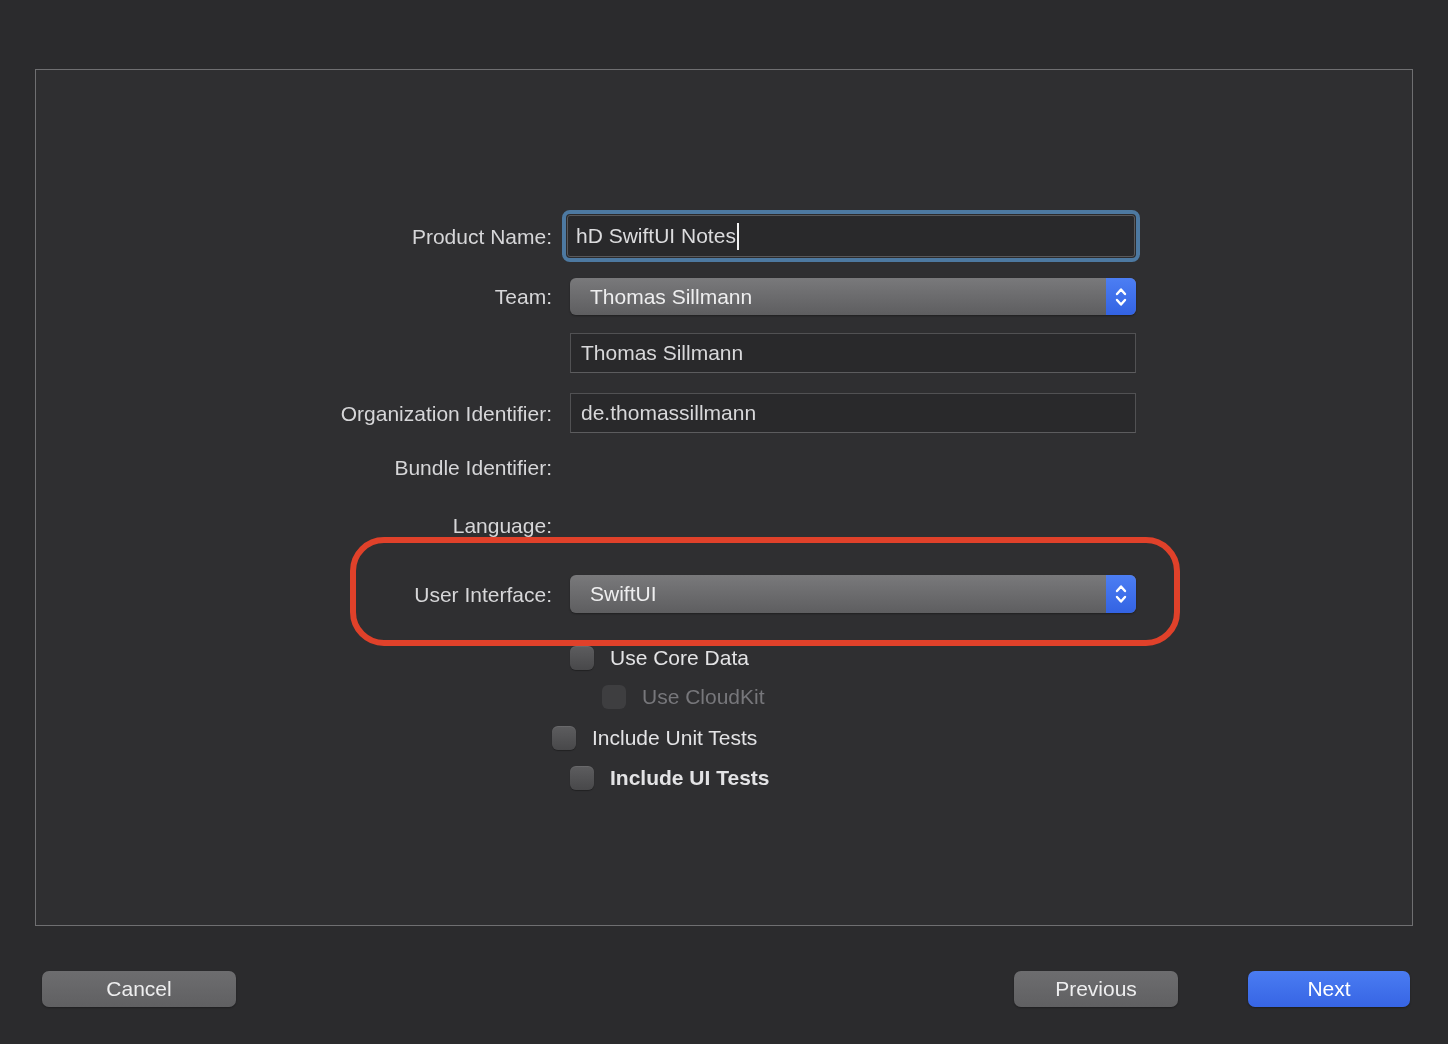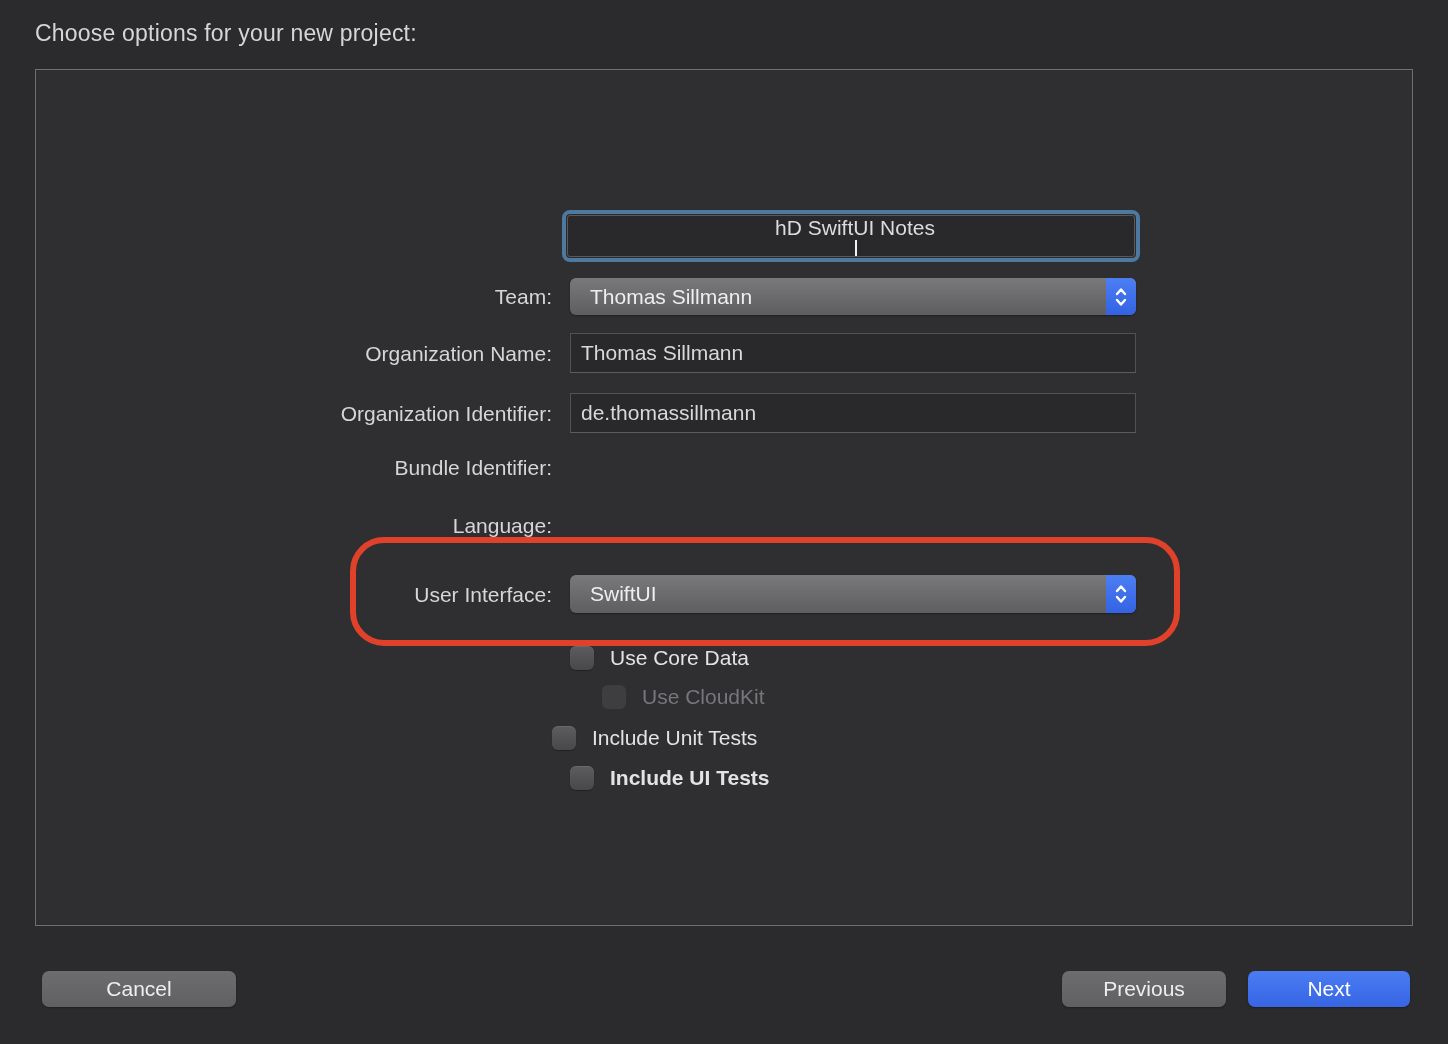--- a/index.html
+++ b/index.html
@@ -33,21 +33,21 @@
     border:4px solid #4d79a1; border-radius:8px;
     background:#2b2b2d;
     padding:1px;
   }
   .text-input-inner {
     width:100%; height:100%;
     background:#29292b;
     border:1px solid #59595b; border-radius:3px;
     display:flex; align-items:center;
     padding-left:8px;
-    font-size:21px; color:#dcdcde;flex-direction:column;
+    font-size:21px; color:#dcdcde;
   }
   .text-cursor {
     display:inline-block; width:2px; height:27px;
     background:#f2f2f2; margin-left:1px;
   }
   
   .text-field {
     position:absolute; left:570px; width:566px; height:40px;
     background:#29292b;
     border:1px solid #515153; border-bottom-color:#5c5c5e;
@@ -112,51 +112,50 @@
     background:linear-gradient(180deg,#6d6d6f 0%,#606062 100%);
     box-shadow:0 1px 2px rgba(0,0,0,0.3);
     margin-left:6px;
   }
   .btn-blue {
     background:linear-gradient(180deg,#4a7cf2 0%,#3765e4 100%);
     color:#ffffff;
     box-shadow:0 1px 2px rgba(0,0,0,0.35);
   }
   .btn-cancel  { left:36px;   width:194px; }
-  .btn-prev    { left:1056px; width:164px; }
+  .btn-prev    { left:1008px; width:164px; }
   .btn-next    { left:1248px; width:162px; }
 </style>
 </head>
 <body>
 
 <div class="screen">
 
-  <div class="page-title">Choose options for your new project:</div>
 
   <div class="panel"></div>
 
+  <div class="field-label" style="top:225px;">Product Name:</div>
   <div class="focus-ring">
     <div class="text-input-inner">
       <span>hD SwiftUI Notes</span>
       <span class="text-cursor"></span>
     </div>
   </div>
 
   <div class="field-label" style="top:285px;">Team:</div>
   <div class="dropdown" style="top:278px;">
     <span class="dropdown-text">Thomas Sillmann</span>
     <span class="stepper">
       <svg width="16" height="26" viewBox="0 0 16 26" fill="none" stroke="#ffffff" stroke-width="2.4" stroke-linecap="round" stroke-linejoin="round">
         <path d="M4 10 L8 5.5 L12 10"></path>
           <path d="M4 16 L8 20.5 L12 16"></path>
       </svg>
     </span>
   </div>
 
-  <div class="field-label" style="top:342px;">Organization Name:</div>
   <div class="text-field" style="top:333px;">
     <span>Thomas Sillmann</span>
   </div>
 
   <div class="field-label" style="top:402px;">Organization Identifier:</div>
   <div class="text-field" style="top:393px;">
     <span>de.thomassillmann</span>
   </div>
 
   <div class="field-label" style="top:456px;">Bundle Identifier:</div>

